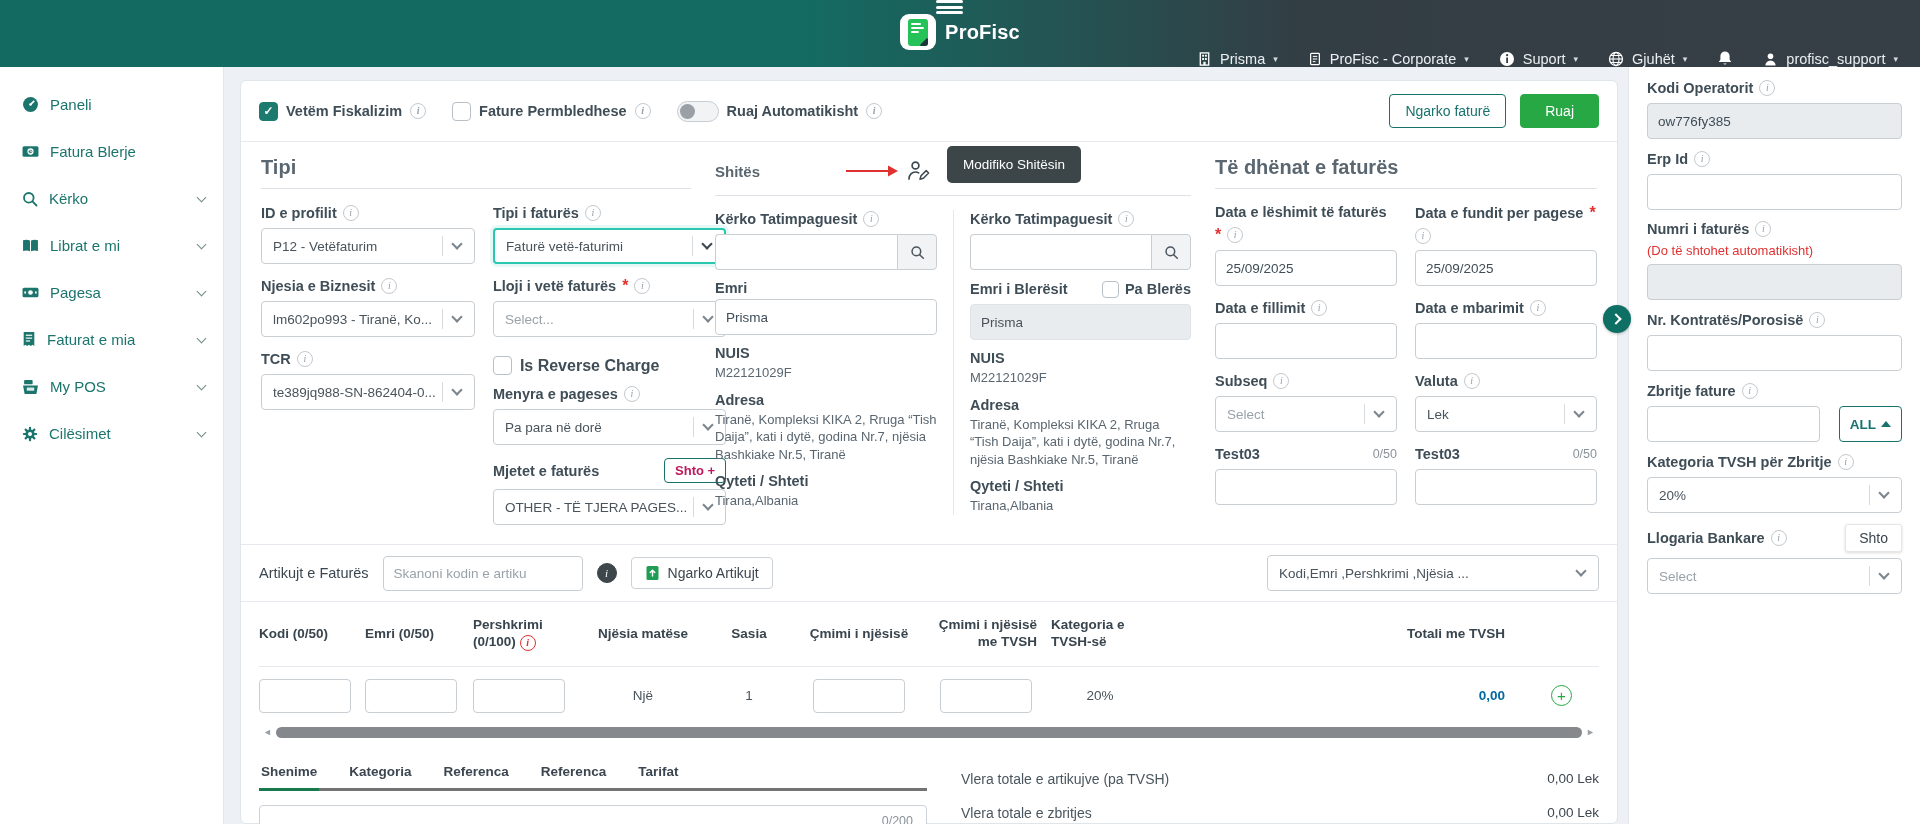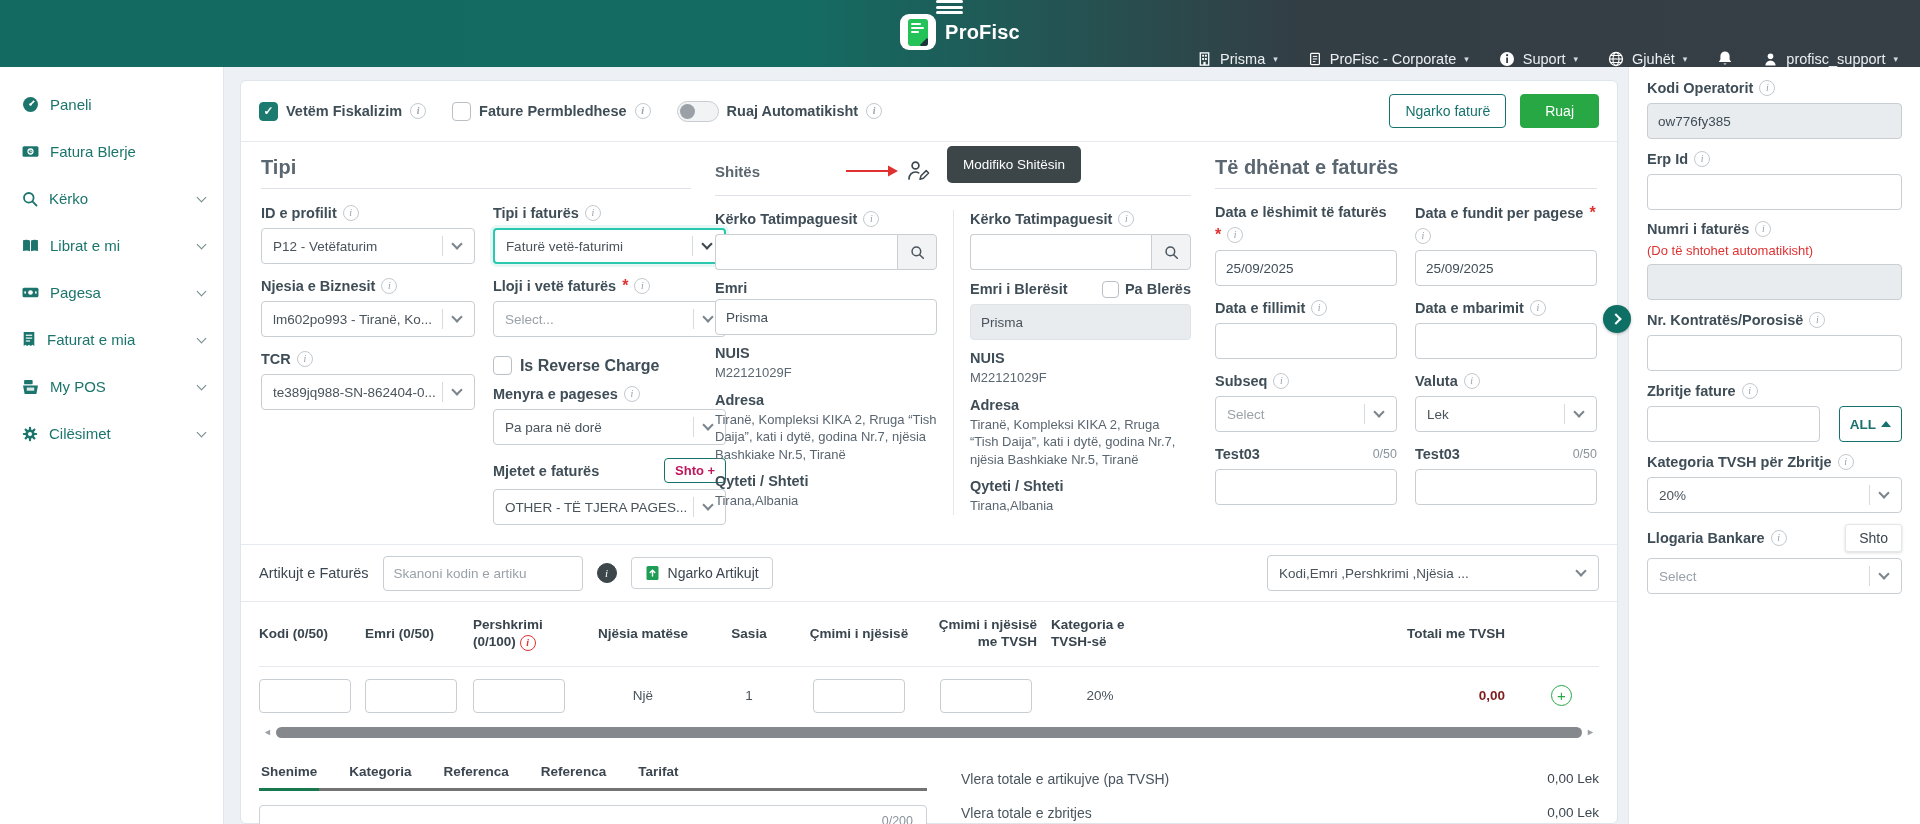--- a/index.html
+++ b/index.html
@@ -96,21 +96,21 @@
   .cols-select{width:332px;margin-left:auto}
 
   .items-table{padding:0 18px}
   .tr{display:grid;grid-template-columns:106px 108px 112px 124px 88px 132px 122px 106px 1fr 48px;align-items:center}
   .th{font-size:13.5px;font-weight:700;color:#39454e;padding:15px 8px 15px 0;line-height:1.25}
   .tr.head{border-bottom:1px solid #e6eaee}
   .td{font-size:13.5px;color:#49535b;padding:12px 8px 12px 0}
   .td .inp{height:34px;width:92px}
   .c{text-align:center}
   .th.r2{text-align:right;padding-right:14px}
-  .tot-val{font-weight:700;color:#7f1d1d;text-align:right;padding-right:46px}
+  .tot-val{font-weight:700;color:#0369a1;text-align:right;padding-right:46px}
   .addrow{width:21px;height:21px;border-radius:50%;border:1.6px solid #28a745;color:#28a745;display:flex;align-items:center;justify-content:center;font-size:15px;cursor:pointer}
   .hscroll{display:flex;align-items:center;gap:4px;padding:2px 4px 4px}
   .hs-arrow{font-size:9px;color:#9aa0a5}
   .hs-thumb{flex:1;height:11px;background:#85898d;border-radius:6px}
 
   
   .bottom{display:flex;gap:34px;padding:18px 18px 14px;flex:1;min-height:0}
   .notes{width:668px;flex:none}
   .tabs{display:flex;gap:28px;border-bottom:3px solid #737373}
   .tab{font-size:13.5px;font-weight:700;color:#3c4650;padding:4px 2px 9px;cursor:pointer;position:relative}

